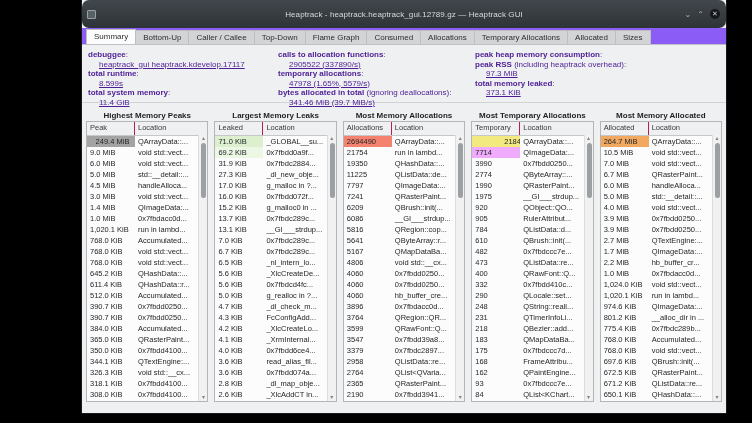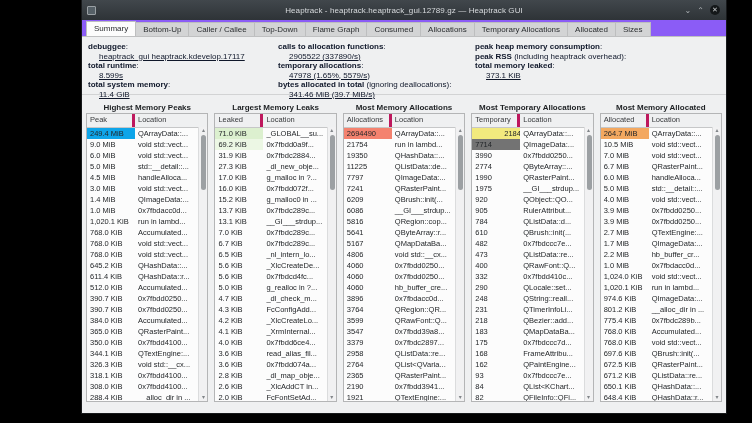--- a/index.html
+++ b/index.html
@@ -1,56 +1,56 @@
 <!DOCTYPE html>
 <html><head>
 <meta charset="utf-8">
 <style>
   html,body{margin:0;padding:0;}
   body{width:752px;height:423px;background:#000;overflow:hidden;
        font-family:"Liberation Sans",sans-serif;-webkit-font-smoothing:antialiased;}
   .window{position:absolute;left:82px;top:0;width:644px;height:413px;background:#eff0f1;
           box-shadow:0 0 0 1px #17191b;display:flex;flex-direction:column;}
   
-  .titlebar{height:20px;flex:none;background:linear-gradient(#41474c,#2e3337);color:#d7dadd;
-            display:flex;align-items:center;position:relative;}
+  .titlebar{height:28px;flex:none;background:linear-gradient(#41474c,#2e3337);color:#d7dadd;
+            display:flex;align-items:center;position:relative;border-radius:7px;}
   .titlebar .title{position:absolute;left:0;right:0;text-align:center;font-size:8px;letter-spacing:.1px;}
   .app-icon{margin-left:5px;width:7px;height:7px;border:1px solid #9aa0a4;border-radius:1px;
             background:#566067;z-index:1;}
   .controls{margin-left:auto;display:flex;align-items:center;gap:6px;margin-right:6px;z-index:1;}
   .ctrl{font-size:8px;line-height:9px;color:#aeb3b6;cursor:default;}
   .ctrl.close{width:10px;height:10px;background:#15181a;border-radius:50%;color:#c8cbcd;
               text-align:center;font-size:7px;line-height:10px;}
   
   .tabbar{height:16px;flex:none;background:#8b5cf6;border-bottom:1px solid #bfc0c1;
           display:flex;align-items:flex-end;padding-left:4px;}
   .tab{font-size:8px;color:#2b2e31;background:#d3d4d5;border:1px solid #bdbebf;border-bottom:none;
        padding:0 7px;height:13px;line-height:13px;margin-right:-1px;white-space:nowrap;}
   .tab.active{background:#fcfcfc;height:14px;line-height:14px;}
   
   .summary{height:58px;flex:none;box-sizing:border-box;display:flex;padding:5px 0 0 6px;
-           border-bottom:1px solid #d2d3d4;color:#0f172a;}
+           border-bottom:1px solid #d2d3d4;color:#4c1d95;}
   .sum-col{min-width:0;}
   .sum-col.c0{width:190px;}
   .sum-col.c1{width:197px;}
   .sum-col.c2{flex:1;}
   .s-label{font-size:8px;line-height:9.5px;white-space:nowrap;}
   .s-label b{font-weight:bold;}
   .s-value{font-size:8px;line-height:9.5px;padding-left:11px;white-space:nowrap;text-decoration:underline;}
   
   .groups{flex:1;display:flex;gap:6px;padding:7px 4px 0 4px;min-height:0;}
   .group{flex:1;min-width:0;display:flex;flex-direction:column;}
   .group-title{height:11px;line-height:11px;font-size:8px;font-weight:bold;text-align:center;
                color:#1d2023;white-space:nowrap;}
   .table{flex:1;margin-bottom:11px;background:#fcfcfc;border:1px solid #b4b5b6;position:relative;
          display:flex;flex-direction:column;overflow:hidden;min-height:0;}
   .thead{height:13px;flex:none;display:flex;background:#eff0f1;border-bottom:1px solid #c6c7c8;}
   .th{font-size:7.5px;line-height:12px;color:#37393c;padding-left:3px;box-sizing:border-box;
       white-space:nowrap;overflow:hidden;}
-  .th.c-val{width:48px;flex:none;border-right:3px solid #be185d;}
+  .th.c-val{width:48px;flex:none;border-right:1px solid #be185d;}
   .th.c-loc{flex:1;}
   .tbody{flex:1;overflow:hidden;margin-right:9px;min-height:0;}
   .tr{display:flex;height:11px;flex:none;}
   .td{font-size:7.5px;line-height:11px;color:#232629;white-space:nowrap;overflow:hidden;
       box-sizing:border-box;padding-left:3px;}
   .td.val{width:48px;flex:none;}
   .td.loc{flex:1;}
   .sbar{position:absolute;top:13px;right:0;bottom:0;width:9px;background:#f1f1f2;
         border-left:1px solid #dbdcdd;box-sizing:border-box;}
   .sarrow{position:absolute;left:0;right:0;height:7px;line-height:6px;text-align:center;
@@ -100,36 +100,37 @@
         <div class="s-label"><b>calls to allocation functions</b>:</div>
         <div class="s-value">2905522 (337890/s)</div>
         <div class="s-label"><b>temporary allocations</b>:</div>
         <div class="s-value">47978 (1.65%, 5579/s)</div>
         <div class="s-label"><b>bytes allocated in total</b> (ignoring deallocations):</div>
         <div class="s-value">341.46 MiB (39.7 MiB/s)</div>
       </div>
     <div class="sum-col c2">
         <div class="s-label"><b>peak heap memory consumption</b>:</div>
         <div class="s-label"><b>peak RSS</b> (including heaptrack overhead):</div>
+        <div class="s-value">97.3 MiB</div>
         <div class="s-label"><b>total memory leaked</b>:</div>
         <div class="s-value">373.1 KiB</div>
       </div>
   </div>
 
   <div class="groups">
     <div class="group">
   <div class="group-title">Highest Memory Peaks</div>
   <div class="table">
     <div class="thead">
       <div class="th c-val">Peak</div>
       <div class="th c-loc">Location</div>
     </div>
     <div class="tbody">
             <div class="tr">
-              <div class="td val" style="background: #0ea5e9;">249.4 MiB</div>
+              <div class="td val" style="background: #a3a3a3; text-align: center;">249.4 MiB</div>
               <div class="td loc">QArrayData::...</div>
             </div>
             <div class="tr">
               <div class="td val">9.0 MiB</div>
               <div class="td loc">void std::vect...</div>
             </div>
             <div class="tr">
               <div class="td val">6.0 MiB</div>
               <div class="td loc">void std::vect...</div>
             </div>
@@ -479,21 +480,21 @@
     <div class="thead">
       <div class="th c-val">Temporary</div>
       <div class="th c-loc">Location</div>
     </div>
     <div class="tbody">
             <div class="tr">
               <div class="td val" style="background: rgb(242, 234, 126); padding-left: 32px;">21840</div>
               <div class="td loc">QArrayData::...</div>
             </div>
             <div class="tr">
-              <div class="td val" style="background: #737373;">7714</div>
+              <div class="td val" style="background: #f0abfc;">7714</div>
               <div class="td loc">QImageData:...</div>
             </div>
             <div class="tr">
               <div class="td val">3990</div>
               <div class="td loc">0x7fbdd0250...</div>
             </div>
             <div class="tr">
               <div class="td val">2774</div>
               <div class="td loc">QByteArray::...</div>
             </div>

